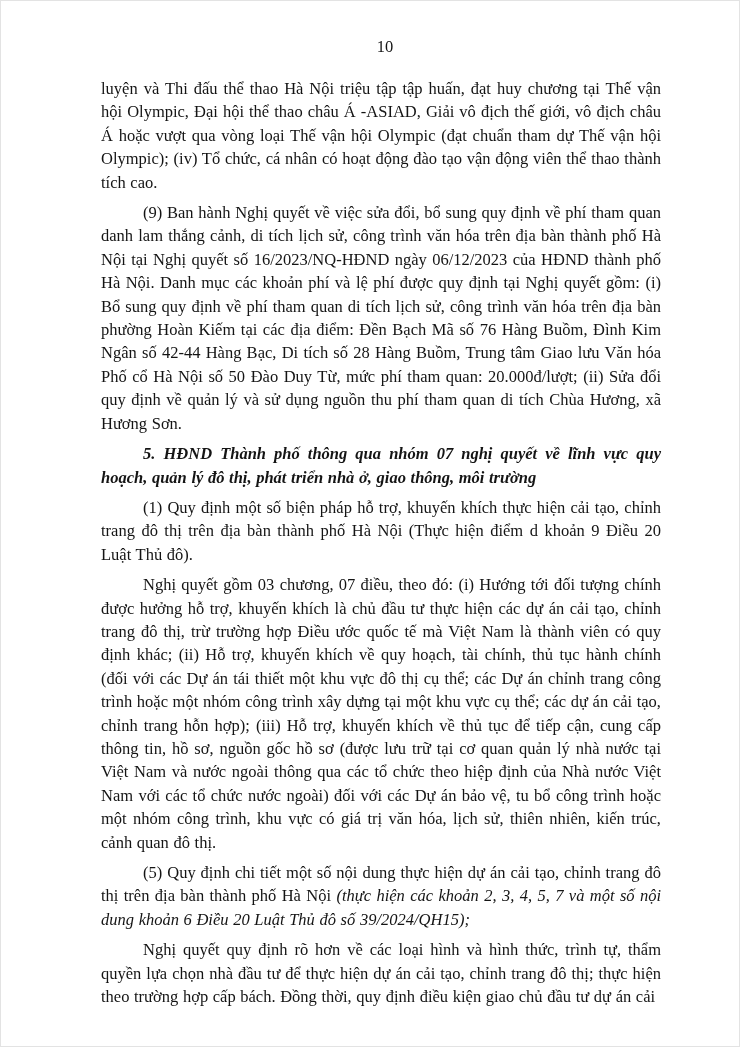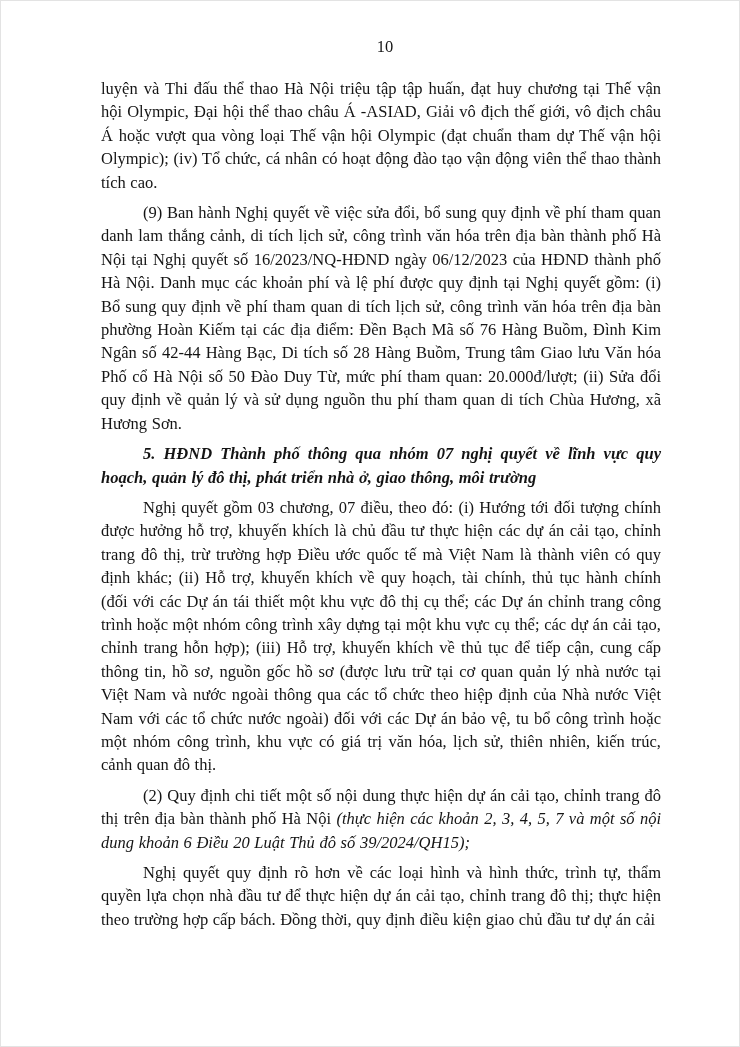--- a/index.html
+++ b/index.html
@@ -60,21 +60,22 @@
   <div class="page-number">10</div>
 
   <div class="content">
 
     <p class="para continuation">luyện và Thi đấu thể thao Hà Nội triệu tập tập huấn, đạt huy chương tại Thế vận hội Olympic, Đại hội thể thao châu Á -ASIAD, Giải vô địch thế giới, vô địch châu Á hoặc vượt qua vòng loại Thế vận hội Olympic (đạt chuẩn tham dự Thế vận hội Olympic); (iv) Tổ chức, cá nhân có hoạt động đào tạo vận động viên thể thao thành tích cao.</p>
 
     <p class="para">(9) Ban hành Nghị quyết về việc sửa đổi, bổ sung quy định về phí tham quan danh lam thắng cảnh, di tích lịch sử, công trình văn hóa trên địa bàn thành phố Hà Nội tại Nghị quyết số 16/2023/NQ-HĐND ngày 06/12/2023 của HĐND thành phố Hà Nội. Danh mục các khoản phí và lệ phí được quy định tại Nghị quyết gồm: (i) Bổ sung quy định về phí tham quan di tích lịch sử, công trình văn hóa trên địa bàn phường Hoàn Kiếm tại các địa điểm: Đền Bạch Mã số 76 Hàng Buồm, Đình Kim Ngân số 42-44 Hàng Bạc, Di tích số 28 Hàng Buồm, Trung tâm Giao lưu Văn hóa Phố cổ Hà Nội số 50 Đào Duy Từ, mức phí tham quan: 20.000đ/lượt; (ii) Sửa đổi quy định về quản lý và sử dụng nguồn thu phí tham quan di tích Chùa Hương, xã Hương Sơn.</p>
 
     <p class="para heading">5. HĐND Thành phố thông qua nhóm 07 nghị quyết về lĩnh vực quy hoạch, quản lý đô thị, phát triển nhà ở, giao thông, môi trường</p>
 
+    <p class="para">(1) Quy định một số biện pháp hỗ trợ, khuyến khích thực hiện cải tạo, chỉnh trang đô thị trên địa bàn thành phố Hà Nội (Thực hiện điểm d khoản 9 Điều 20 Luật Thủ đô).</p>
 
     <p class="para">Nghị quyết gồm 03 chương, 07 điều, theo đó: (i) Hướng tới đối tượng chính được hưởng hỗ trợ, khuyến khích là chủ đầu tư thực hiện các dự án cải tạo, chỉnh trang đô thị, trừ trường hợp Điều ước quốc tế mà Việt Nam là thành viên có quy định khác; (ii) Hỗ trợ, khuyến khích về quy hoạch, tài chính, thủ tục hành chính (đối với các Dự án tái thiết một khu vực đô thị cụ thể; các Dự án chỉnh trang công trình hoặc một nhóm công trình xây dựng tại một khu vực cụ thể; các dự án cải tạo, chỉnh trang hỗn hợp); (iii) Hỗ trợ, khuyến khích về thủ tục để tiếp cận, cung cấp thông tin, hồ sơ, nguồn gốc hồ sơ (được lưu trữ tại cơ quan quản lý nhà nước tại Việt Nam và nước ngoài thông qua các tổ chức theo hiệp định của Nhà nước Việt Nam với các tổ chức nước ngoài) đối với các Dự án bảo vệ, tu bổ công trình hoặc một nhóm công trình, khu vực có giá trị văn hóa, lịch sử, thiên nhiên, kiến trúc, cảnh quan đô thị.</p>
 
-    <p class="para"><span>(2) Quy định chi tiết một số nội dung thực hiện dự án cải tạo, chỉnh trang đô thị trên địa bàn thành phố Hà Nội </span><span class="run-italic">(thực hiện các khoản 2, 3, 4, 5, 7 và một số nội dung khoản 6 Điều 20 Luật Thủ đô số 39/2024/QH15);</span></p>
+    <p class="para"><span>(5) Quy định chi tiết một số nội dung thực hiện dự án cải tạo, chỉnh trang đô thị trên địa bàn thành phố Hà Nội </span><span class="run-italic">(thực hiện các khoản 2, 3, 4, 5, 7 và một số nội dung khoản 6 Điều 20 Luật Thủ đô số 39/2024/QH15);</span></p>
 
     <p class="para">Nghị quyết quy định rõ hơn về các loại hình và hình thức, trình tự, thẩm quyền lựa chọn nhà đầu tư để thực hiện dự án cải tạo, chỉnh trang đô thị; thực hiện theo trường hợp cấp bách. Đồng thời, quy định điều kiện giao chủ đầu tư dự án cải</p>
 
   </div>
 </div>
 
 </body></html>

